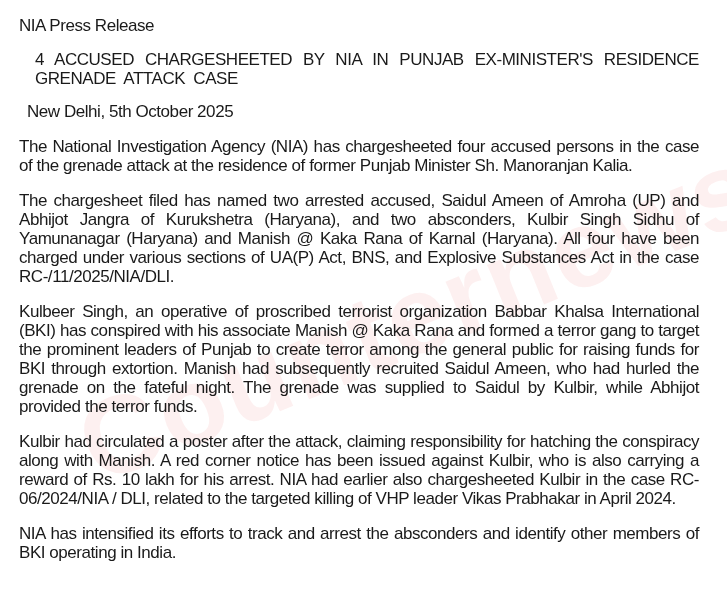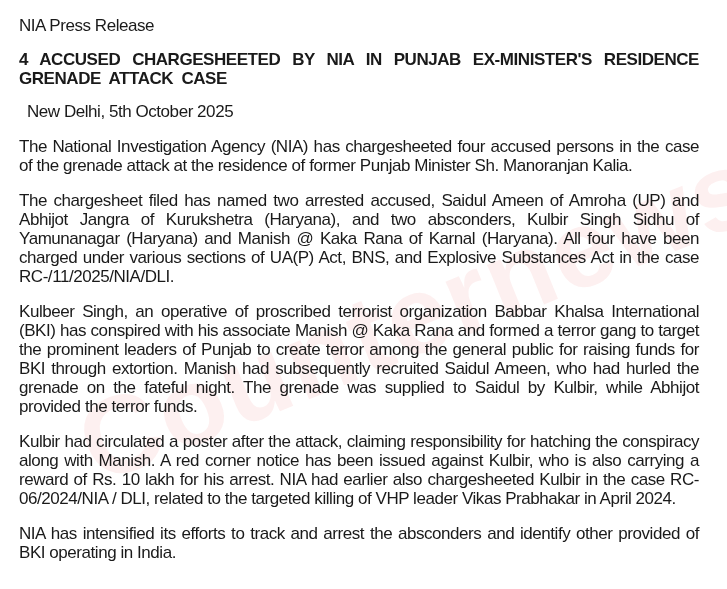--- a/index.html
+++ b/index.html
@@ -22,22 +22,22 @@
     width: 680px;
     font-size: 17px;
     line-height: 19px;
     letter-spacing: -0.45px;
     z-index: 2;
   }
   .label {
     margin: 0 0 15px 0;
   }
   .title {
-    font-weight: bold;
-    margin: 0 0 14px 0;
+    font-weight: normal;
+    margin: 0 0 14px 16px;
     word-spacing: 4px;
     text-align: justify;
     text-align-last: left;
   }
   .dateline {
     margin: 8px;
   }
   .para {
     margin: 0 0 16px 0;
     text-align: justify;
@@ -67,14 +67,14 @@
 <div class="watermark">Counternews</div>
 
 <div class="page">
   <p class="label">NIA Press Release</p>
   <p class="title">4 ACCUSED CHARGESHEETED BY NIA IN PUNJAB EX-MINISTER'S RESIDENCE GRENADE ATTACK CASE</p>
   <p class="dateline">New Delhi, 5th October 2025</p>
   <p class="para first">The National Investigation Agency (NIA) has chargesheeted four accused persons in the case of the grenade attack at the residence of former Punjab Minister Sh. Manoranjan Kalia.</p>
   <p class="para">The chargesheet filed has named two arrested accused, Saidul Ameen of Amroha (UP) and  Abhijot Jangra of Kurukshetra (Haryana), and two absconders, Kulbir Singh Sidhu of Yamunanagar (Haryana) and Manish @ Kaka Rana of Karnal (Haryana). All four have been charged under various sections of UA(P) Act, BNS, and Explosive Substances Act in the case RC-/11/2025/NIA/DLI.</p>
   <p class="para">Kulbeer Singh, an operative of proscribed terrorist organization Babbar Khalsa International (BKI) has conspired with his associate Manish @ Kaka Rana and formed a terror gang to target the prominent leaders of Punjab  to create terror among the general public for raising funds for BKI through extortion. Manish had subsequently recruited Saidul Ameen, who had hurled the grenade on the fateful night. The grenade was supplied to Saidul by Kulbir, while Abhijot provided the terror funds.</p>
   <p class="para">Kulbir had circulated a poster after the attack, claiming responsibility for hatching the conspiracy along with Manish. A red corner notice has been issued against Kulbir, who is also carrying a reward of Rs. 10 lakh for his arrest. NIA had earlier also chargesheeted Kulbir in the case RC-06/2024/NIA / DLI, related to the targeted killing of VHP leader Vikas Prabhakar in April 2024.</p>
-  <p class="para">NIA has intensified its efforts to track and arrest the absconders and identify other provided of BKI operating in India.</p>
+  <p class="para">NIA has intensified its efforts to track and arrest the absconders and identify other members of BKI operating in India.</p>
 </div>
 
 </body></html>

